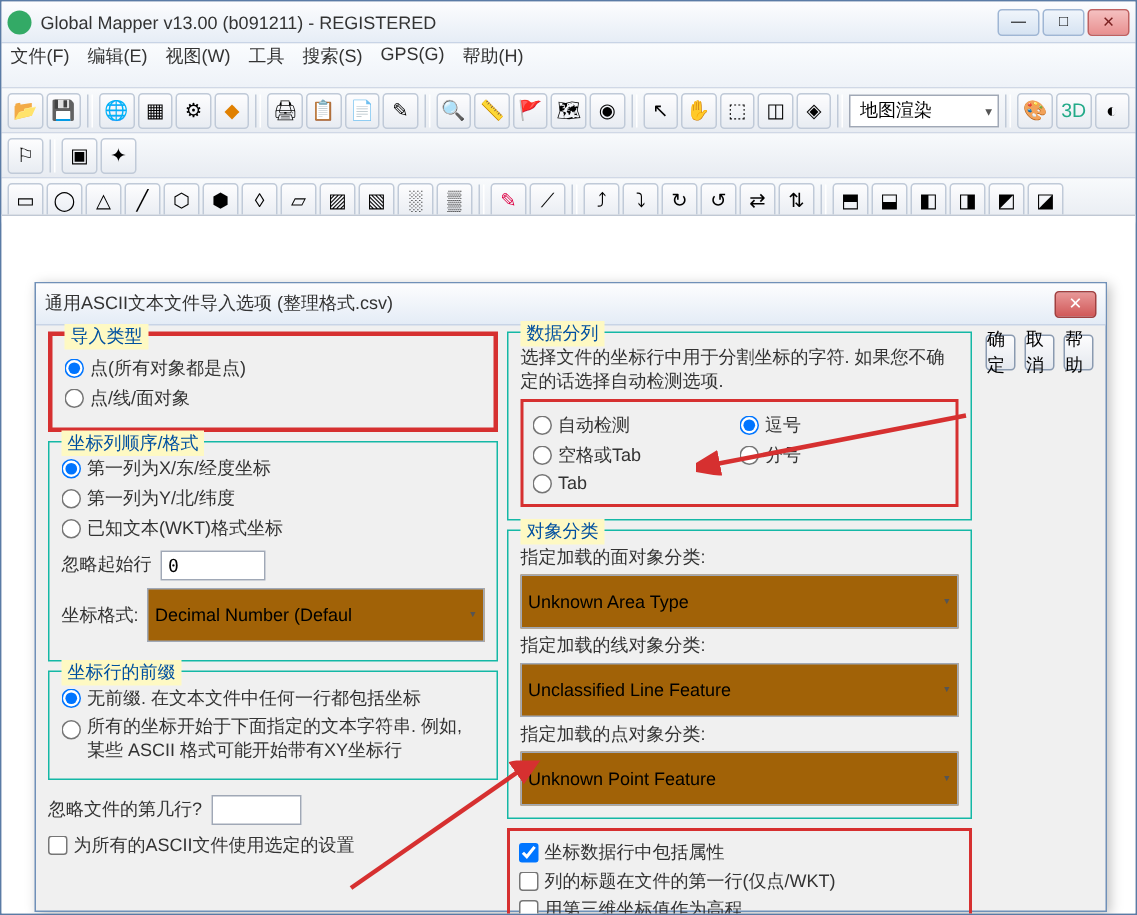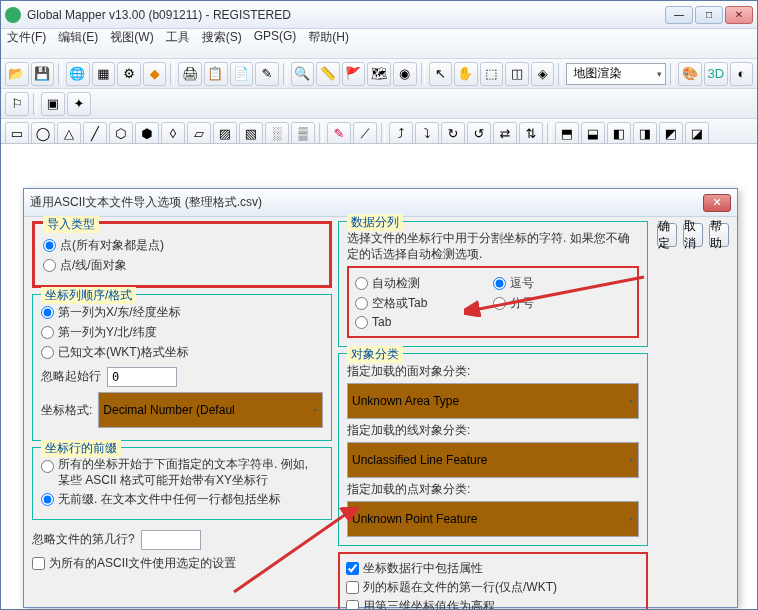--- a/index.html
+++ b/index.html
@@ -185,27 +185,27 @@
           <div class="row">
             <span class="lbl">坐标格式:</span>
             <div class="sel" style="flex:1">
                 <span>Decimal Number (Defaul</span>
               </div>
           </div>
         </div>
 
         <div class="fieldset">
           <div class="legend">坐标行的前缀</div>
+          <label class="radio-row">
+              <input type="radio" checked="" style="">
+              <span>无前缀. 在文本文件中任何一行都包括坐标</span>
+            </label>
           <label class="radio-row" style="align-items:flex-start">
               <input type="radio" style="margin-top: 3px;">
               <span style="line-height:1.3">所有的坐标开始于下面指定的文本字符串. 例如, 某些 ASCII 格式可能开始带有XY坐标行</span>
-            </label>
-          <label class="radio-row">
-              <input type="radio" checked="" style="">
-              <span>无前缀. 在文本文件中任何一行都包括坐标</span>
             </label>
         </div>
 
         <div class="row" style="margin-top:8px">
           <span class="lbl">忽略文件的第几行?</span>
           <input class="txt" style="width: 60px;">
         </div>
         <label class="chk-row">
             <input type="checkbox" style="">
             <span>为所有的ASCII文件使用选定的设置</span>

